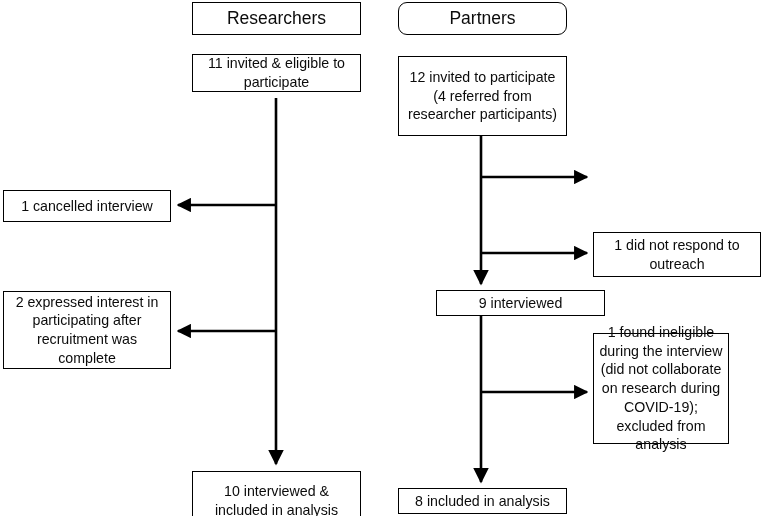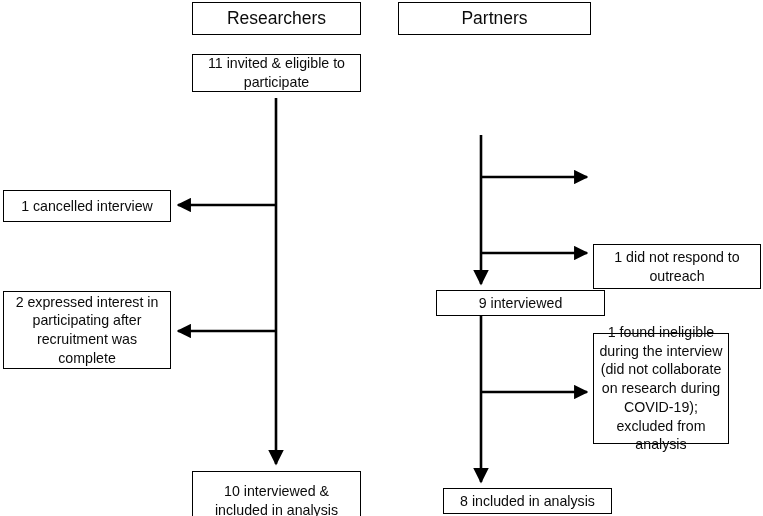--- a/index.html
+++ b/index.html
@@ -92,51 +92,54 @@
 
     <g>
       <path d="M 481 392 L 587 392" stroke="#000000" stroke-width="2.4" fill="none" marker-end="url(#arrow-right)"></path>
     </g>
   </svg>
 
   <div class="node header-node" style="left:192px; top:2px; width:169px; height:33px;">
     <span class="node-text">Researchers</span>
   </div>
 
-  <div class="node header-node" style="left:398px; top:2px; width:193px; height:33px;">
+  <div class="node header-node" style="left:398px; top:2px; width:169px; height:33px;border-radius:9px;">
     <span class="node-text">Partners</span>
   </div>
 
   <div class="node body-node" style="left:192px; top:54px; width:169px; height:38px;">
     <span class="node-text">11 invited &amp; eligible to participate</span>
   </div>
 
   <div class="node body-node" style="left:3px; top:190px; width:168px; height:32px;">
     <span class="node-text">1 cancelled interview</span>
   </div>
 
   <div class="node body-node" style="left:3px; top:291px; width:168px; height:78px;">
     <span class="node-text">2 expressed interest in participating after recruitment was complete</span>
   </div>
 
   <div class="node body-node" style="left:192px; top:471px; width:169px; height:60px;">
     <span class="node-text">10 interviewed &amp; included in analysis</span>
   </div>
 
+  <div class="node body-node" style="left:398px; top:56px; width:169px; height:80px;">
+    <span class="node-text">12 invited to participate (4 referred from researcher participants)</span>
+  </div>
 
 
-  <div class="node body-node" style="left:593px; top:232px; width:168px; height:45px;margin-top:12px;">
+  <div class="node body-node" style="left:593px; top:232px; width:168px; height:45px;">
     <span class="node-text">1 did not respond to outreach</span>
   </div>
 
   <div class="node body-node" style="left:398px; top:290px; width:169px; height:26px;margin-left:38px;">
     <span class="node-text">9 interviewed</span>
   </div>
 
   <div class="node body-node" style="left:593px; top:333px; width:136px; height:111px;">
     <span class="node-text">1 found ineligible during the interview (did not collaborate on research during COVID-19); excluded from analysis</span>
   </div>
 
-  <div class="node body-node" style="left:398px; top:488px; width:169px; height:26px;margin-left:45px;">
+  <div class="node body-node" style="left:398px; top:488px; width:169px; height:26px;">
     <span class="node-text">8 included in analysis</span>
   </div>
 
 </div>
 
 </body></html>

